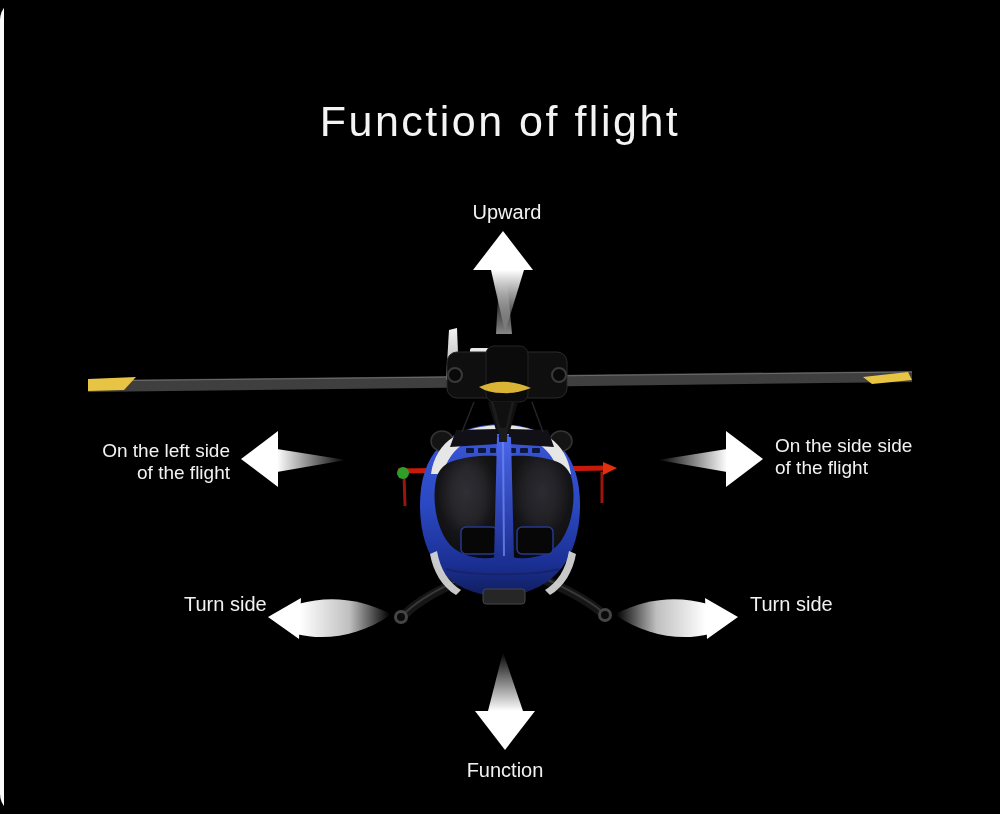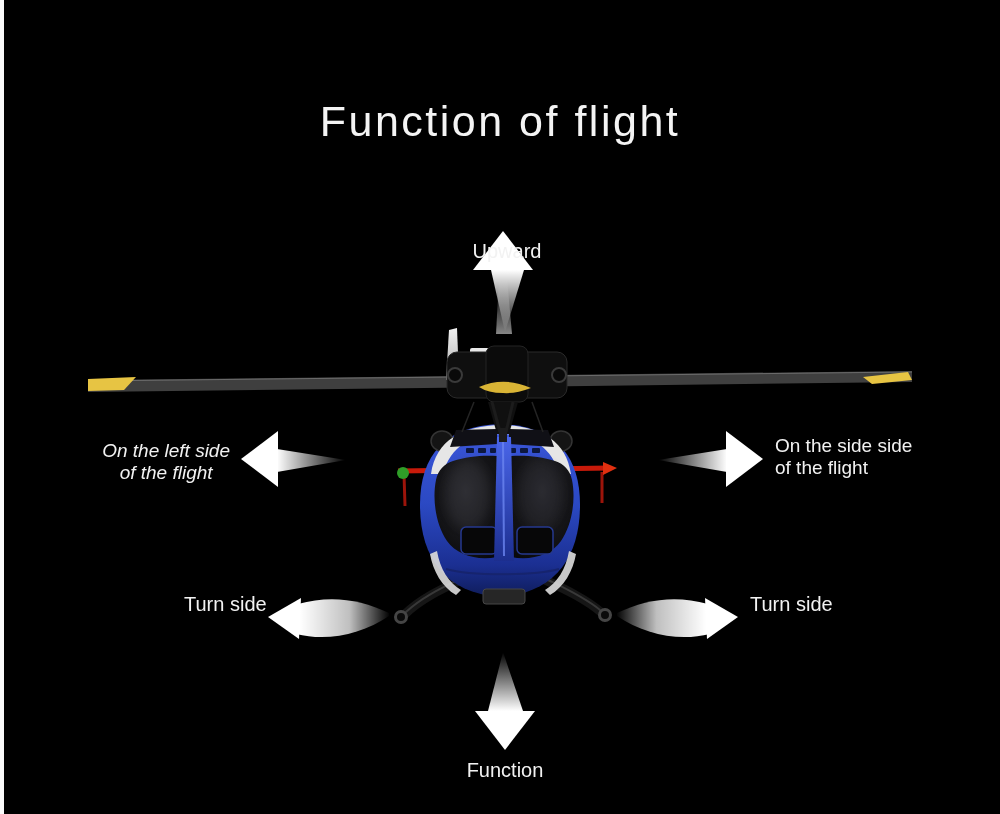--- a/index.html
+++ b/index.html
@@ -1,28 +1,28 @@
 <!DOCTYPE html>
 <html><head>
 <meta charset="utf-8">
 <style>
   html,body{margin:0;padding:0;background:#000;}
   #stage{
     position:relative;width:1000px;height:814px;background:#000;
-    overflow:hidden;font-family:"Liberation Sans",sans-serif;color:#f2f2f2;
+    overflow:hidden;font-family:"Liberation Sans",sans-serif;color:#f2f2f2;border-radius:20px;
   }
   .edge-strip{position:absolute;left:0;top:0;width:4px;height:814px;background:#fafafa;}
   .title{
     position:absolute;top:97px;left:0;width:100%;text-align:center;
     font-size:43px;font-weight:300;letter-spacing:2.5px;color:#f4f4f4;white-space:nowrap;
   }
   .lbl{position:absolute;font-size:20px;color:#f2f2f2;white-space:nowrap;}
   .lbl.center{transform:translateX(-50%);}
   .side-lbl{position:absolute;font-size:19px;line-height:21.5px;color:#f2f2f2;white-space:nowrap;}
-  .side-lbl.right-align{text-align:center;font-style:italic;}
+  .side-lbl.right-align{text-align:right;}
   svg{position:absolute;left:0;top:0;}
 </style>
 </head>
 <body>
 
 <div id="stage">
 
   <div class="edge-strip"></div>
 
   <div class="title">Function of flight</div>
@@ -201,21 +201,21 @@
       <polygon points="268,617 301,598 299,639" fill="#ffffff"></polygon>
       <path d="M298,604 C330,595 360,599 389,613 L389,616 C362,634 328,642 296,634 Z" fill="url(#gTurnL)"></path>
     </g>
 
     <g>
       <polygon points="738,617 705,598 707,639" fill="#ffffff"></polygon>
       <path d="M708,604 C676,595 646,599 617,613 L617,616 C644,634 678,642 710,634 Z" fill="url(#gTurnR)"></path>
     </g>
   </svg>
 
-  <div class="lbl center" style="left:507px;top:201px;margin-top:39px;">Upward</div>
+  <div class="lbl center" style="left:507px;top:201px;">Upward</div>
 
   <div class="side-lbl right-align" style="right:770px;top:440px;">
     <div>On the left side</div>
     <div>of the flight</div>
   </div>
 
   <div class="side-lbl" style="left:775px;top:435px;">
     <div>On the side side</div>
     <div>of the flight</div>
   </div>

